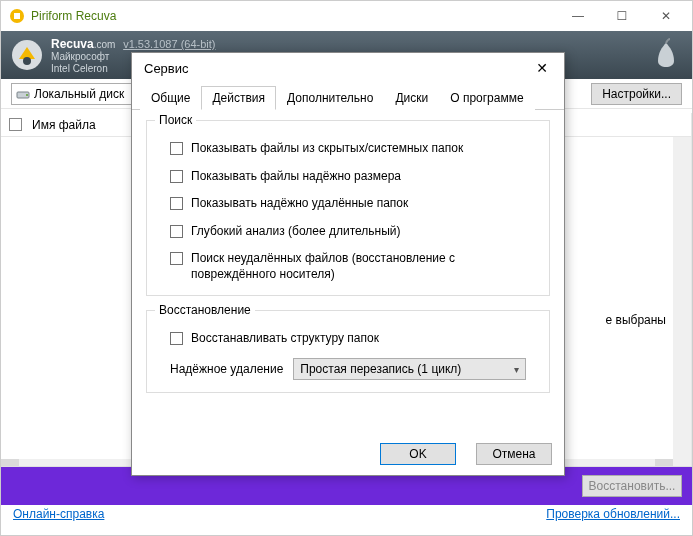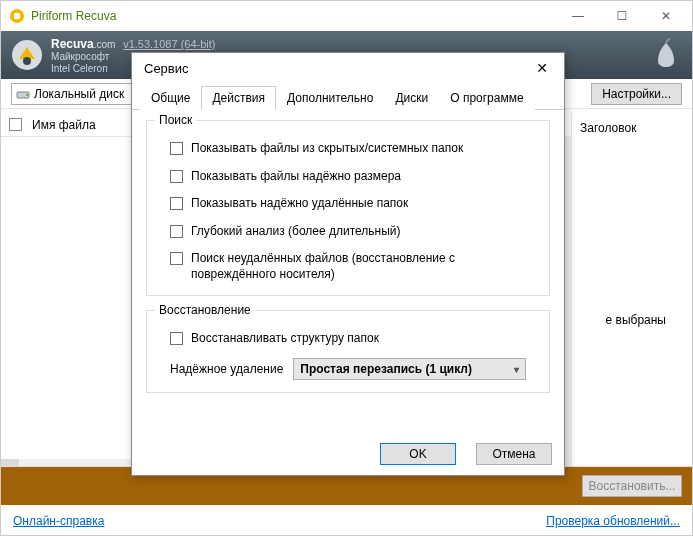--- a/index.html
+++ b/index.html
@@ -33,24 +33,24 @@
 .list-body { position: absolute; top: 24px; bottom: 18px; left: 0; right: 18px; background: #fff; }
 .hscroll { position: absolute; bottom: 0; left: 0; right: 18px; height: 18px; background: #f0f0f0; display: flex; }
 .hscroll .arrow { width: 18px; height: 18px; background: #dadada; display: flex; align-items: center; justify-content: center; color: #555; }
 .hscroll .track { flex: 1; }
 .vscroll { position: absolute; top: 24px; bottom: 18px; right: 0; width: 18px; background: #f0f0f0; }
 .corner { position: absolute; right: 0; bottom: 0; width: 18px; height: 18px; background: #f0f0f0; }
 
 .right-pane { width: 120px; padding: 8px; }
 .right-pane .rh { font-weight: normal; color: #000; margin-bottom: 4px; }
 
-.bottom-bar { position: absolute; bottom: 30px; left: 0; right: 0; height: 39px; display: flex; align-items: center; justify-content: flex-end; padding: 12px 10px; background: #a16207; border-top: 1px solid #e0e0e0; }
+.bottom-bar { position: absolute; bottom: 30px; left: 0; right: 0; height: 39px; display: flex; align-items: center; justify-content: flex-end; padding: 12px 10px; background: #6d28d9; border-top: 1px solid #e0e0e0; }
 .bottom-bar .btn { width: 100px; justify-content: center; color: #888; }
 
-.status-bar { position: absolute; bottom: 0; left: 0; right: 0; height: 28px; display: flex; align-items: center; padding: 0 12px; justify-content: space-between; }
+.status-bar { position: absolute; bottom: 0; left: 0; right: 0; height: 28px; display: flex; padding: 0 12px; justify-content: space-between; }
 .status-bar a { color: #0066cc; text-decoration: underline; cursor: pointer; }
 
 
 .dialog { position: absolute; top: 52px; left: 131px; width: 434px; height: 424px; background: #fff; border: 1px solid #888; box-shadow: 2px 2px 10px rgba(0,0,0,0.25); }
 .dlg-title { height: 30px; display: flex; align-items: center; padding: 0 6px 0 12px; }
 .dlg-title .t { flex: 1; font-size: 13px; }
 .dlg-title .close-btn { width: 32px; height: 26px; display: flex; align-items: center; justify-content: center; font-size: 14px; color: #000; }
 
 .tabs { display: flex; border-bottom: 1px solid #ccc; padding: 0 8px; margin-top: 2px; }
 .tab { padding: 4px 10px; border: 1px solid transparent; position: relative; top: 1px; background: #fff; cursor: default; text-align: center; }
@@ -59,21 +59,21 @@
 .dlg-body { padding: 10px 14px; }
 .group { border: 1px solid #ddd; padding: 14px 23px 12px; margin-bottom: 14px; position: relative; }
 .group .legend { position: absolute; top: -8px; left: 8px; background: #fff; padding: 0 4px; color: #000; }
 .chk-row { display: flex; align-items: flex-start; margin: 6px 0 12px; }
 .chk-row:last-child { margin-bottom: 0; }
 .chk-row .box { width: 13px; height: 13px; border: 1px solid #707070; margin-right: 8px; flex-shrink: 0; margin-top: 1px; }
 .chk-row .lbl { line-height: 1.3; }
 
 .field-row { display: flex; align-items: center; margin-top: 10px; }
 .field-row .flabel { margin-right: 10px; }
-.select { flex: 1; height: 22px; border: 1px solid #adadad; background: #e7e7e7; display: flex; align-items: center; padding: 0 6px; justify-content: space-between; font-weight: bold; }
+.select { flex: 1; height: 22px; border: 1px solid #adadad; background: #e7e7e7; display: flex; align-items: center; padding: 0 6px; justify-content: space-between; }
 .select .arrow { color: #555; font-size: 10px; }
 
 .dlg-buttons { position: absolute; bottom: 10px; right: 12px; display: flex; gap: 20px; }
 .dlg-buttons .btn { width: 76px; justify-content: center; }
 .dlg-buttons .btn.primary { border: 1px solid #0078d7; }
 </style>
 </head>
 <body>
 
 <div class="main-window">
@@ -137,23 +137,20 @@
       </div>
       <div class="list-body"></div>
       <div class="vscroll"></div>
       <div class="hscroll">
         <div class="arrow">‹</div>
         <div class="track"></div>
         <div class="arrow">›</div>
       </div>
       <div class="corner"></div>
     </div>
-    <div class="right-pane">
-      <div class="rh">Заголовок</div>
-    </div>
     <div class="msg" style="position:absolute; right:26px; top:200px;">е выбраны</div>
   </div>
 
   <div class="bottom-bar">
     <div class="btn">Восстановить...</div>
   </div>
 
   <div class="status-bar">
     <a>Онлайн-справка</a>
     <a>Проверка обновлений...</a>

